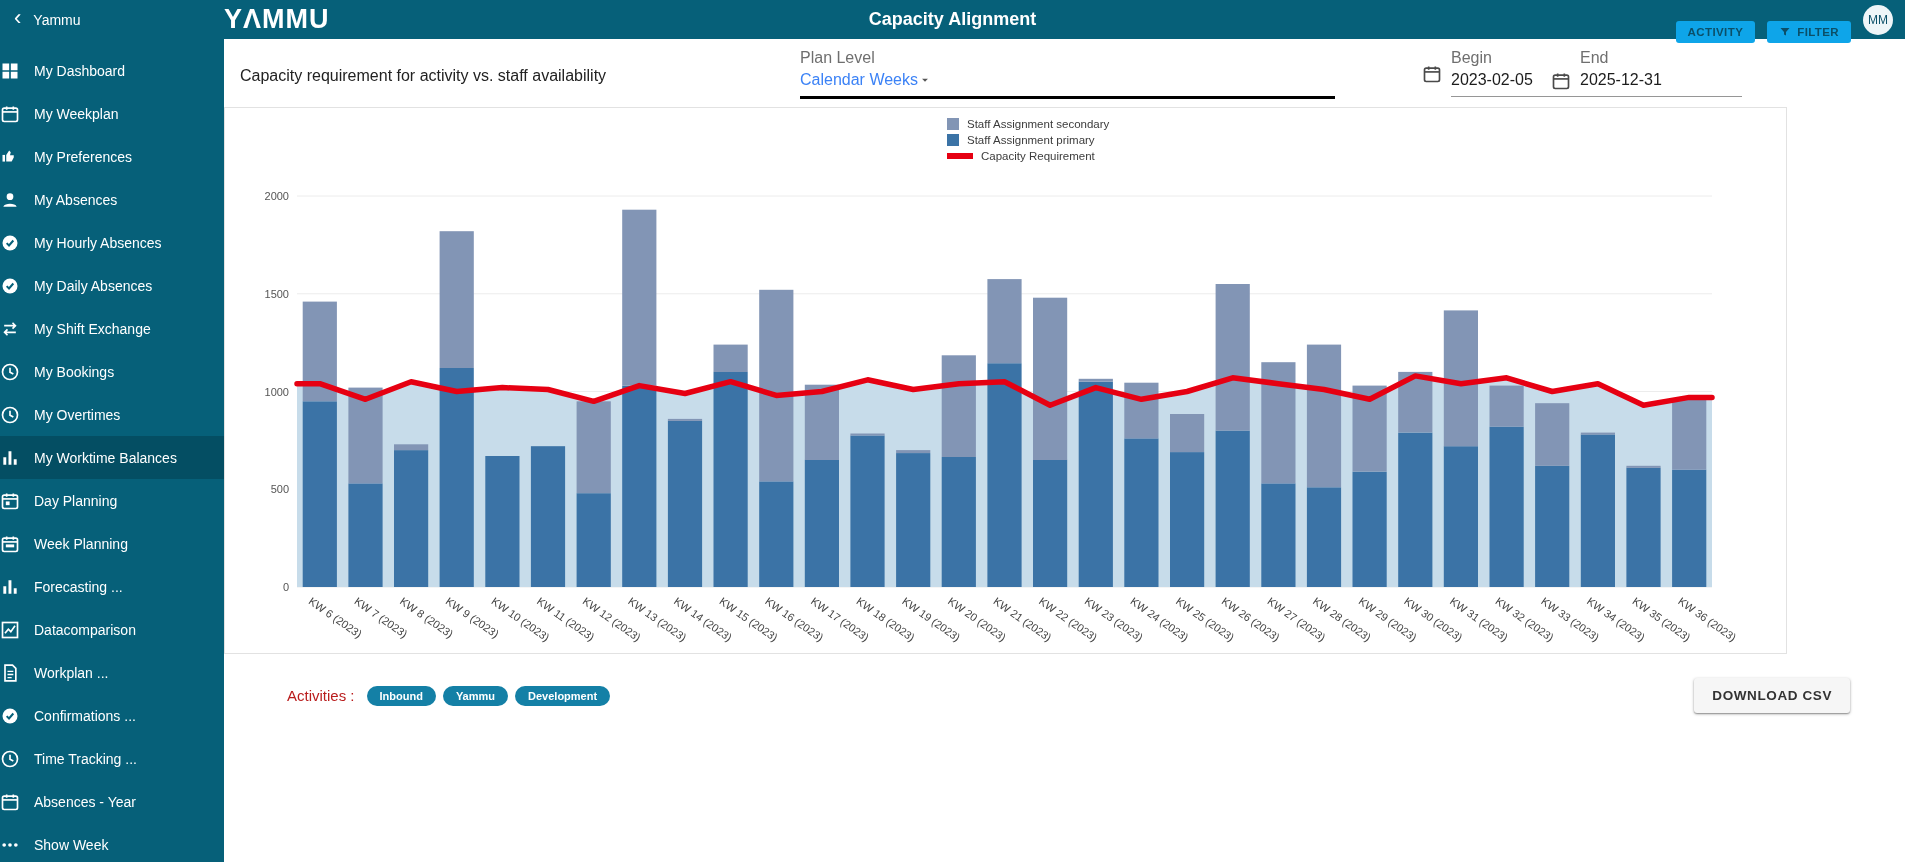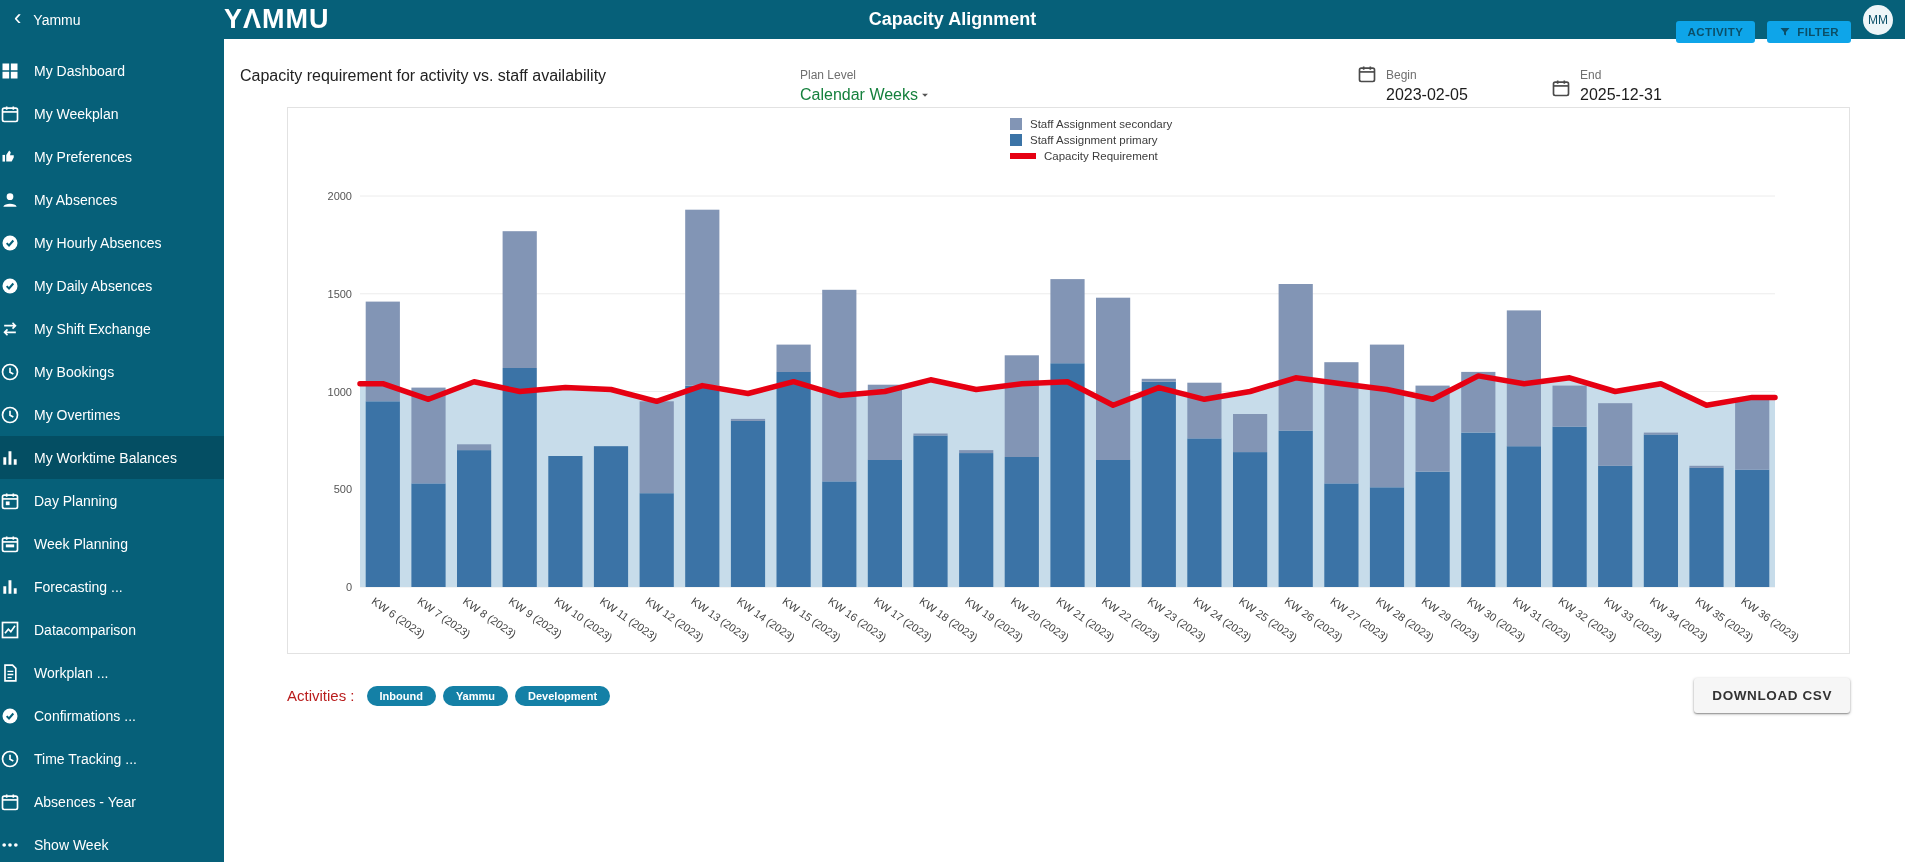--- a/index.html
+++ b/index.html
@@ -44,40 +44,40 @@
     display: flex; align-items: center; gap: 14px; height: 43px;
     font-size: 14px; cursor: pointer; white-space: nowrap;
   }
   .side-item.active { background: rgba(0,0,0,0.18); }
   .icon { width: 20px; height: 20px; display: inline-flex; flex: 0 0 auto; }
   .icon svg { width: 100%; height: 100%; color: #fff; }
   
   .content { position: absolute; top: 39px; left: 224px; width: 1681px; }
   .controls { position: relative; height: 68px; background: #fff; }
   .heading { position: absolute; left: 16px; top: 28px; font-size: 16px; color: #222; }
-  .field-label { font-size: 12px; color: #6f6f6f; display: block; margin-top: 19px; }
+  .field-label { font-size: 16px; color: #6f6f6f; display: block; }
   .select-field { position: absolute; left: 576px; top: 10px; width: 535px; cursor: pointer; }
   .select-value {
     display: flex; align-items: center;
-    font-size: 16px; color: #15803d; border-bottom: 7px solid #000000; padding: 4px 4px 7px 0;
+    font-size: 16px; color: #3b82f6; border-bottom: 3px solid #000000; padding: 4px 4px 7px 0;
   }
   .caret { width: 14px; height: 14px; }
   .caret svg { color: #555; }
   .date-field { position: absolute; top: 10px; display: flex; gap: 9px; }
-  .date-begin { left: 1133px; }
+  .date-begin { left: 1198px; }
   .date-end { left: 1327px; align-items: center; }
   .cal-icon { width: 20px; height: 20px; margin-top: 15px; }
   .cal-icon svg { color: #4a4a4a; }
   .date-value {
     font-size: 16px; color: #1c1c1c; border-bottom: 1px solid #969696;
     padding: 4px 0 7px; width: 162px; cursor: text;
   }
   
   .chart-card {
-    position: relative; margin-left: 63px; width: 1563px; height: 547px;
+    position: relative; width: 1563px; height: 547px;
     border: 1px solid #e2e2e2; background: #fff;
   }
   #chart-svg { position: absolute; left: 0; top: 0; width: 1561px; height: 545px; }
   .legend { position: absolute; left: 722px; top: 10px; display: flex; flex-direction: column; gap: 4px; z-index: 5; }
   .legend-row { display: flex; align-items: center; gap: 8px; }
   .legend-label { font-size: 11.5px; color: #3c3c3c; }
   .legend-marker { width: 12px; height: 12px; display: inline-block; }
   .legend-marker.line { width: 26px; height: 6px; }
   .tick { font-size: 11px; fill: #555; }
   .xtick { font-size: 11px; fill: #444; }

